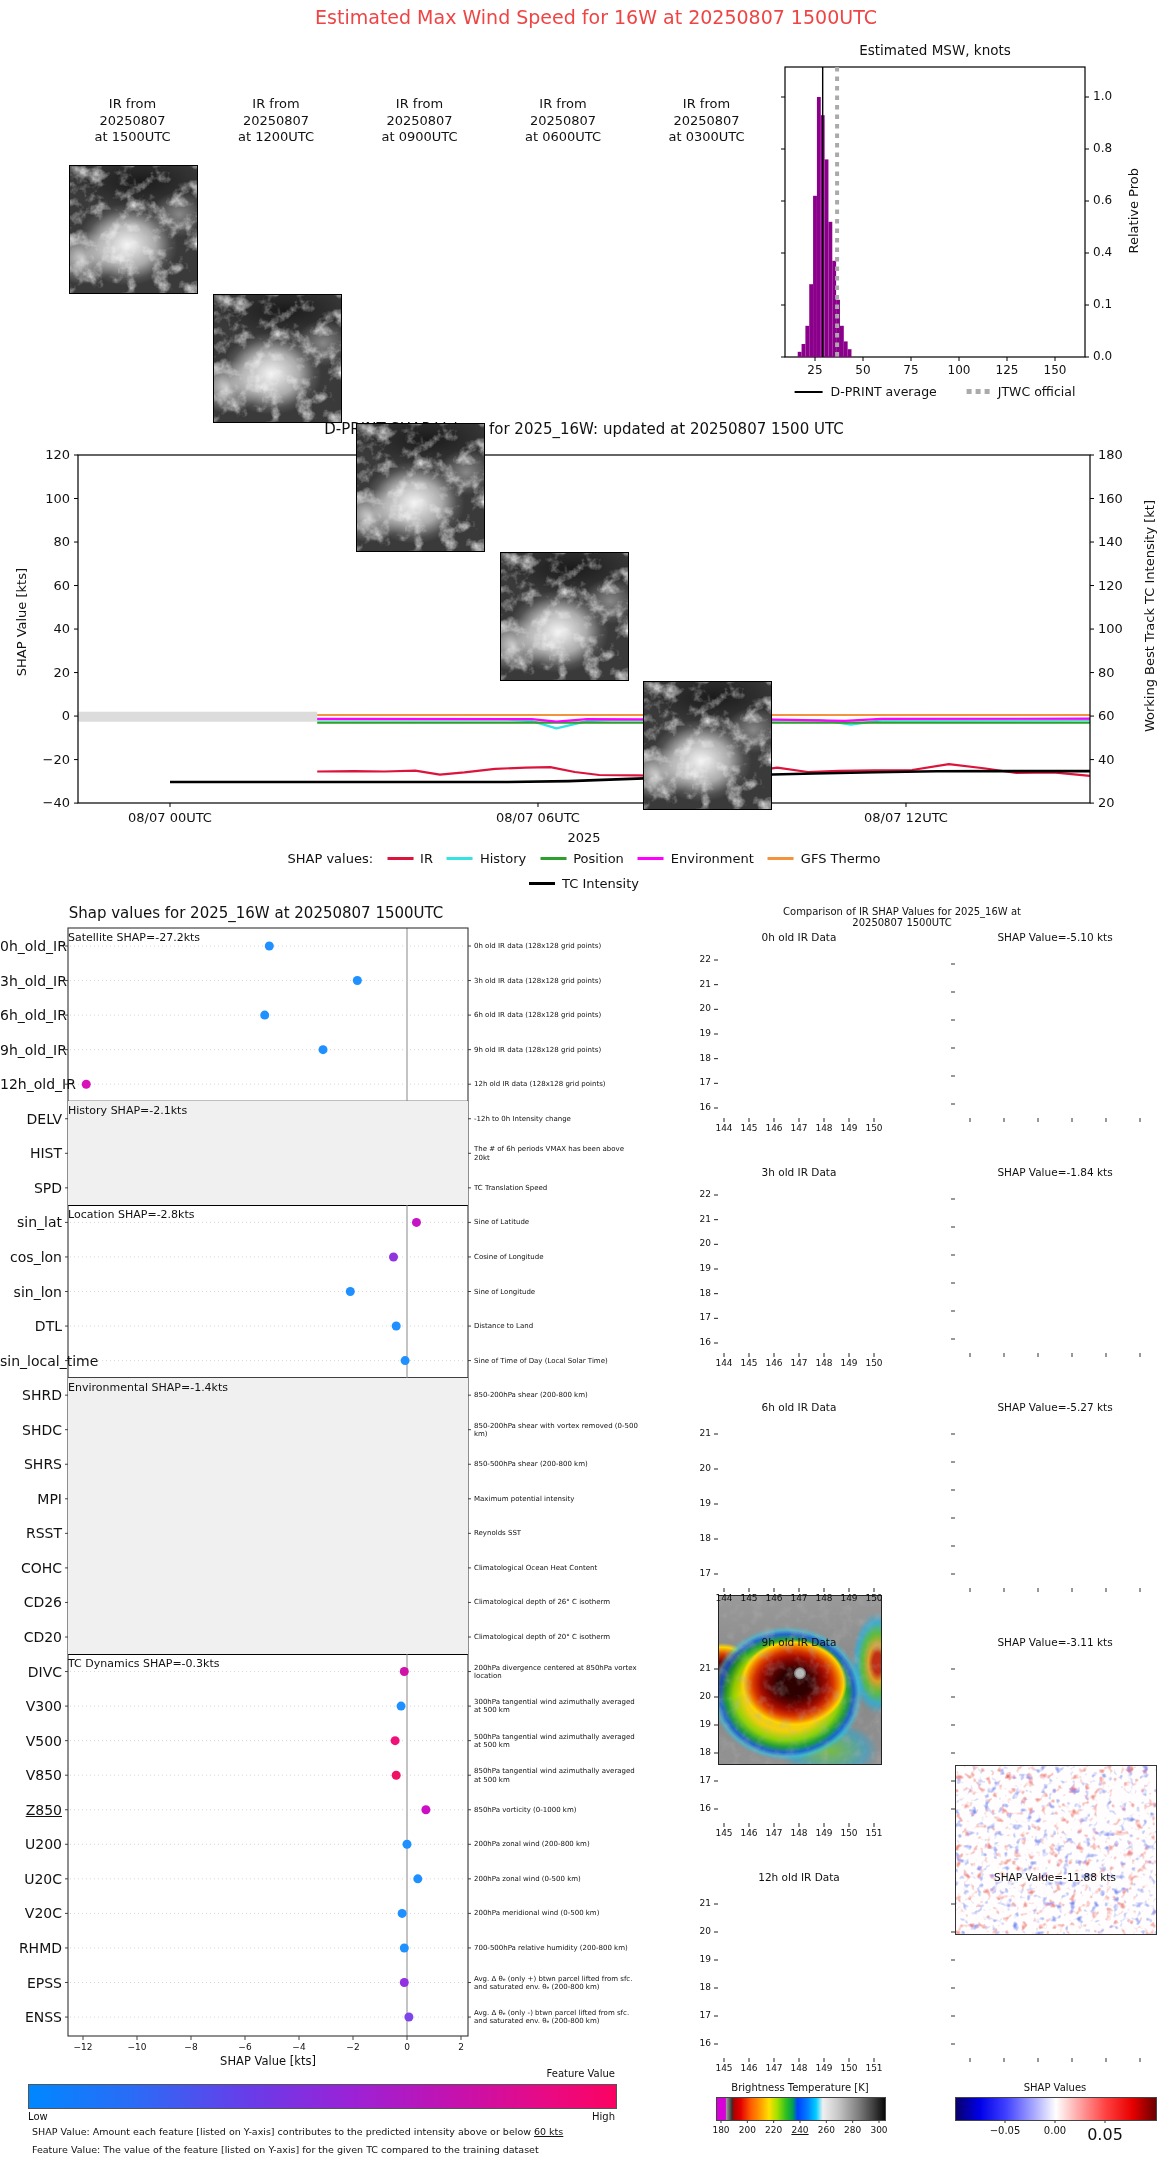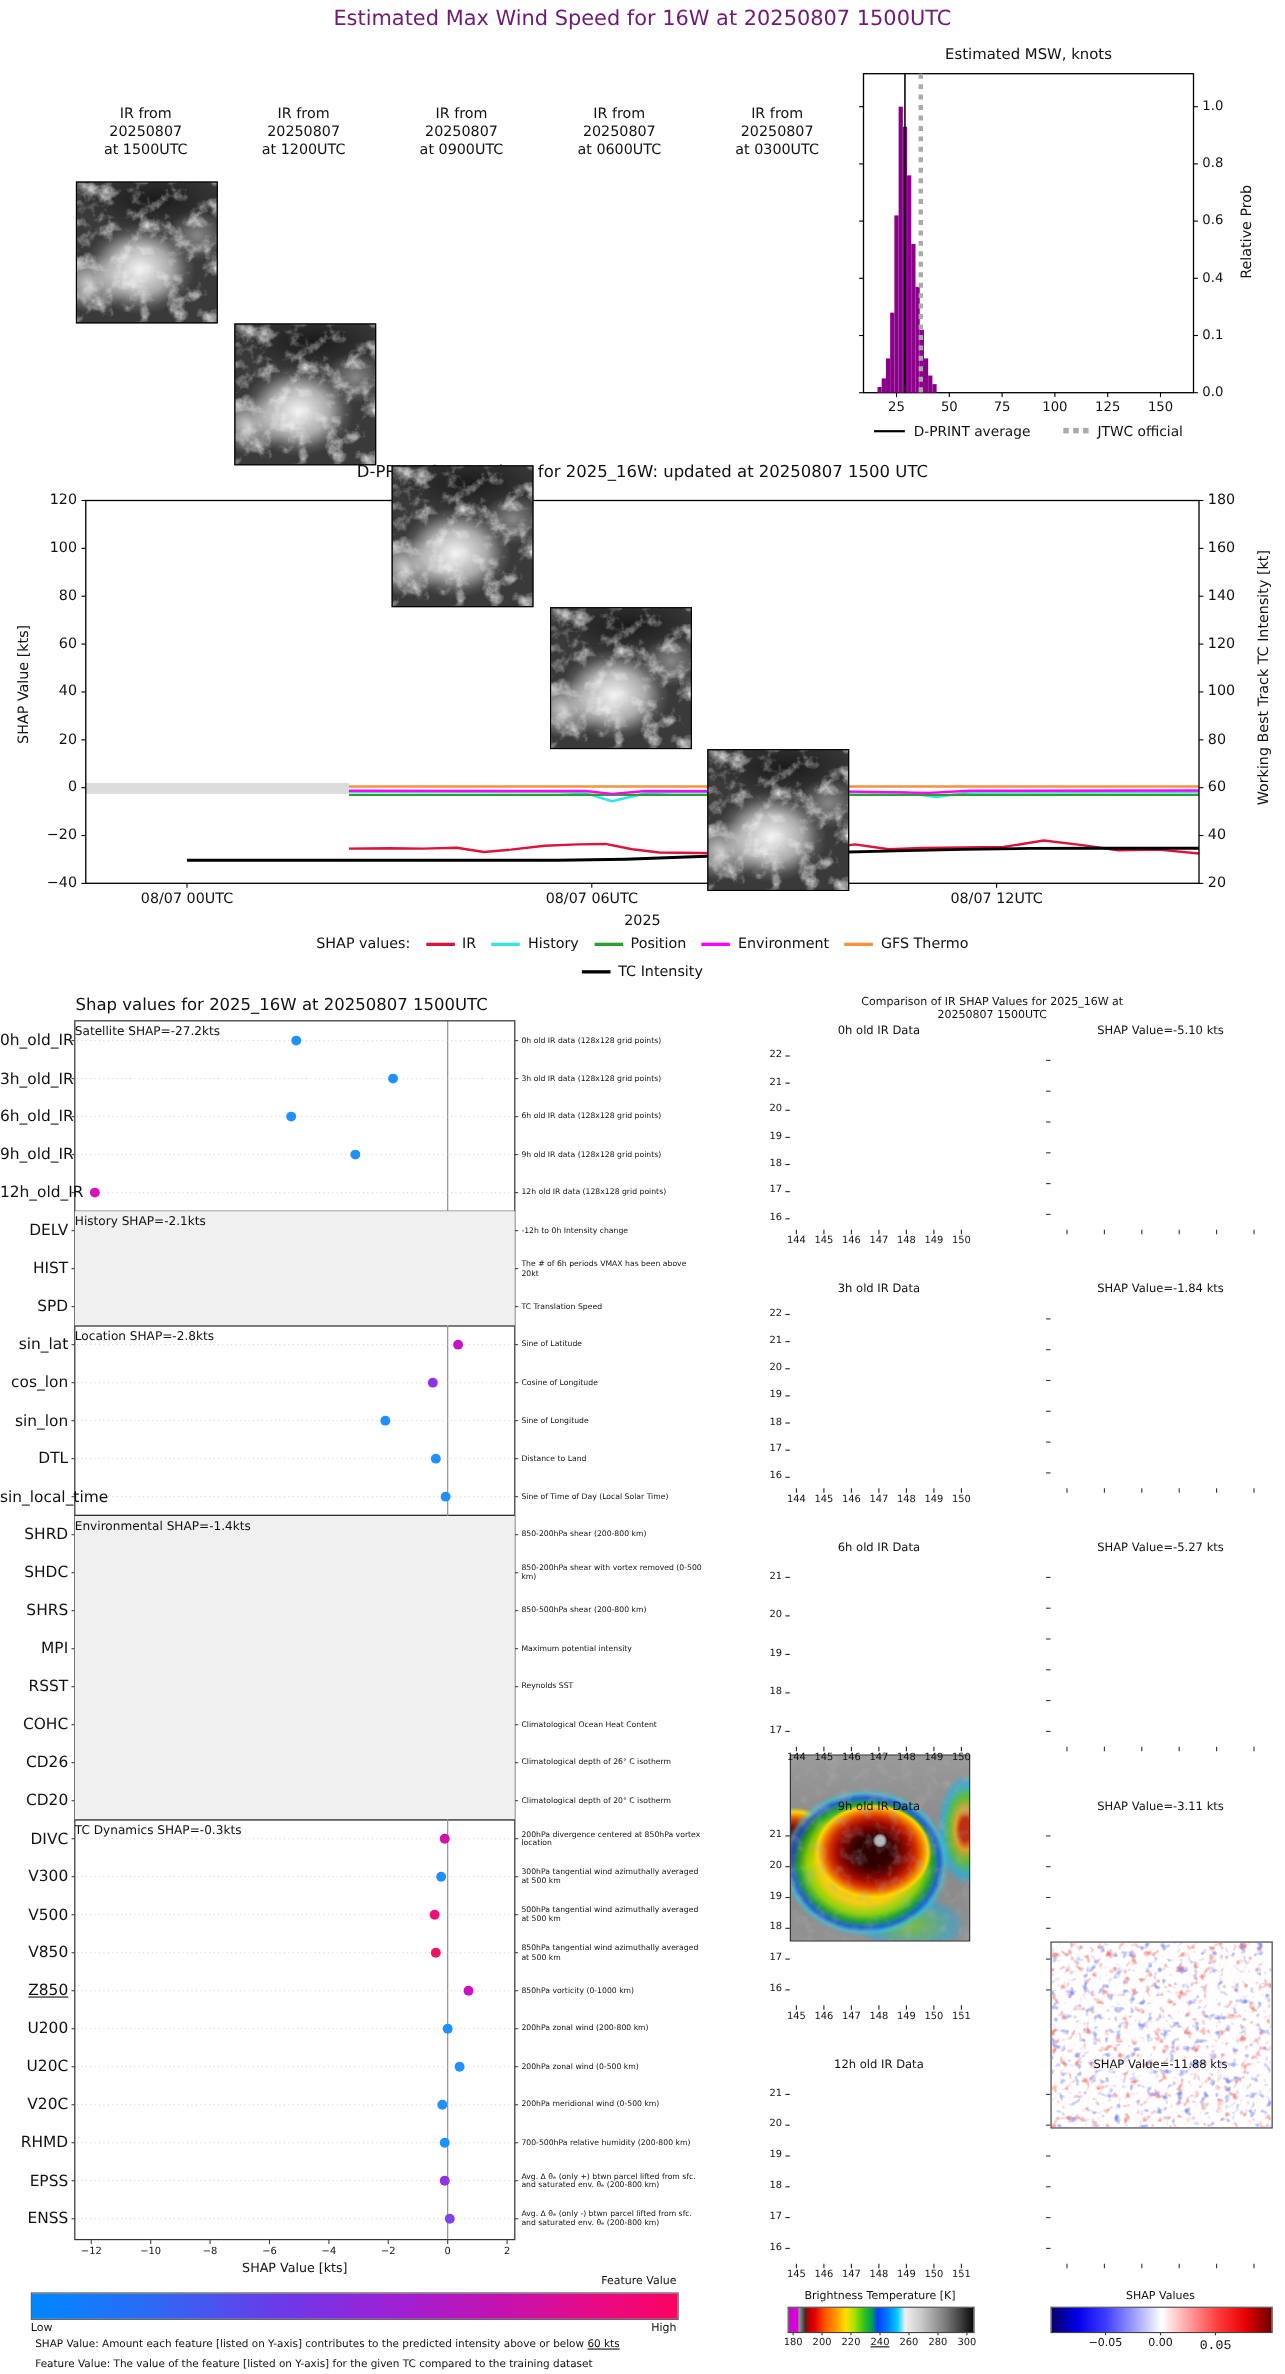--- a/index.html
+++ b/index.html
@@ -1,21 +1,21 @@
 <!DOCTYPE html>
 <html><head>
 <meta charset="utf-8">
 <style>
   html,body{margin:0;padding:0;background:#fff;}
   .page{position:relative;width:1168px;height:2158px;background:#fff;overflow:hidden;
         font-family:"DejaVu Sans","Liberation Sans",sans-serif;color:#111;}
   .abs{position:absolute;}
   .ctr{transform:translateX(-50%);text-align:center;}
   .vlab{writing-mode:vertical-rl;transform:rotate(180deg);}
-  .figtitle{font-size:19px;color:#701a75;white-space:nowrap;}
+  .figtitle{font-size:19px;color:#ef4444;white-space:nowrap;margin-left:12px;}
   .h-title{font-size:13.5px;white-space:nowrap;}
   .tick12{font-size:12px;white-space:nowrap;}
   .tick13{font-size:13px;white-space:nowrap;}
   .tick9{font-size:9px;white-space:nowrap;}
   .leg{display:flex;align-items:center;gap:8px;font-size:12.5px;white-space:nowrap;}
   .thumb-lab{font-size:13px;line-height:1.28;text-align:center;}
   .thumb-img{background:
       radial-gradient(ellipse 42% 34% at 45% 62%, rgba(255,255,255,.95), rgba(215,215,215,.72) 52%, rgba(130,130,130,.32) 80%, transparent 95%),
       radial-gradient(ellipse 30% 24% at 10% 72%, rgba(238,238,238,.85), transparent 88%),
       radial-gradient(ellipse 24% 20% at 86% 38%, rgba(200,200,200,.55), transparent 90%),
@@ -757,14 +757,14 @@
     <div class="abs tick9" style="left: 874px; top: 2063px; transform: translateX(-50%); z-index: 2;">151</div>
     <div class="abs tick9" style="left: 721px; top: 2125px; transform: translateX(-50%); z-index: 2;">180</div>
     <div class="abs tick9" style="left: 747.333px; top: 2125px; transform: translateX(-50%); z-index: 2;">200</div>
     <div class="abs tick9" style="left: 773.667px; top: 2125px; transform: translateX(-50%); z-index: 2;">220</div>
     <div class="abs tick9" style="left: 800px; top: 2125px; transform: translateX(-50%); z-index: 2; text-decoration: underline;">240</div>
     <div class="abs tick9" style="left: 826.333px; top: 2125px; transform: translateX(-50%); z-index: 2;">260</div>
     <div class="abs tick9" style="left: 852.667px; top: 2125px; transform: translateX(-50%); z-index: 2;">280</div>
     <div class="abs tick9" style="left: 879px; top: 2125px; transform: translateX(-50%); z-index: 2;">300</div>
     <div class="abs tick9" style="left: 1005px; top: 2125px; transform: translateX(-50%); z-index: 2; font-size: 10px;">−0.05</div>
     <div class="abs tick9" style="left: 1055px; top: 2125px; transform: translateX(-50%); z-index: 2; font-size: 10px;">0.00</div>
-    <div class="abs tick9" style="left: 1105px; top: 2125px; transform: translateX(-50%); z-index: 2; font-size: 12px; font-family: Liberation Mono, monospace;">0.05</div>
+    <div class="abs tick9" style="left: 1105px; top: 2125px; transform: translateX(-50%); z-index: 2; font-size: 16px;">0.05</div>
   </div>
 
 </body></html>

